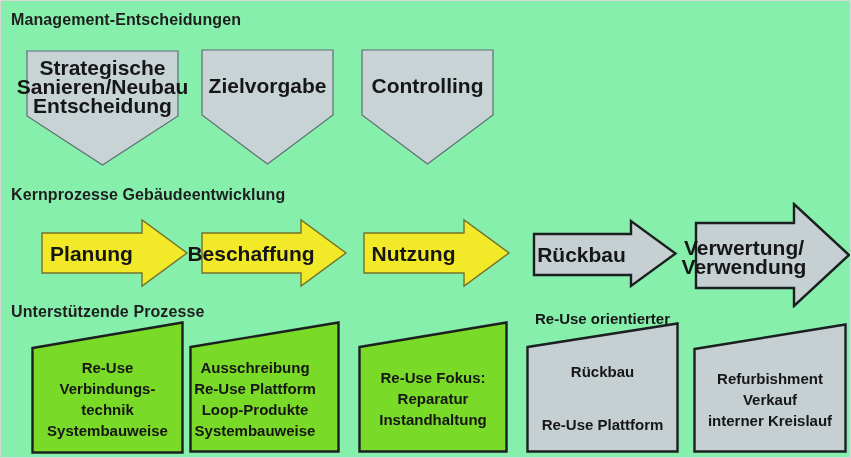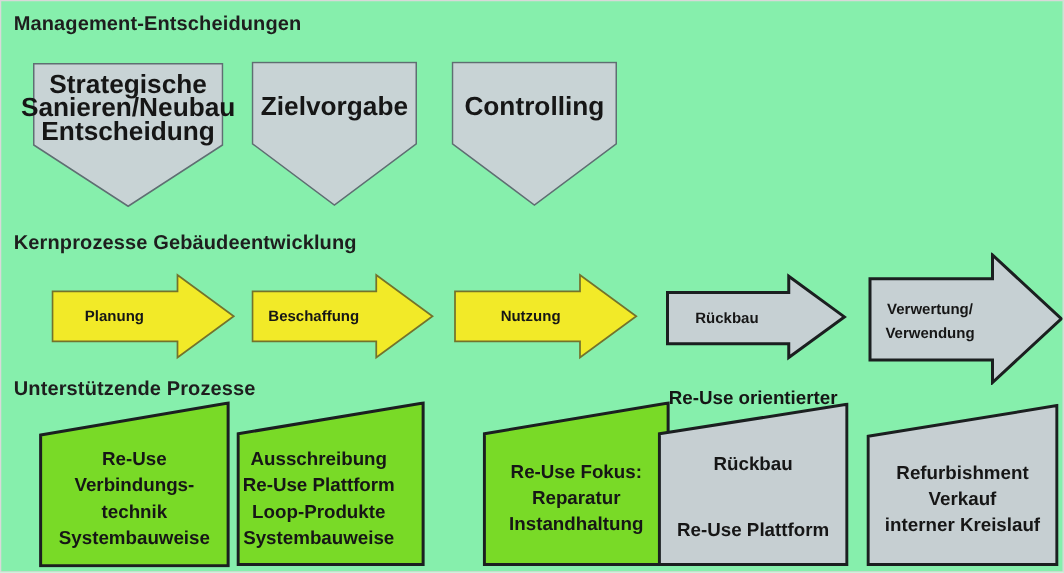--- a/index.html
+++ b/index.html
@@ -51,21 +51,21 @@
   }
   .pent-text {
     left: 2px;
     right: 2px;
     top: 3px;
     height: 66px;
     font-size: 21px;
     line-height: 19px;
   }
   .arrow-text {
-    font-size: 12px;
+    font-size: 21px;
     line-height: 19px;
   }
   .trap-text {
     left: 4px;
     right: 4px;
     top: 27px;
     bottom: 4px;
     font-size: 15px;
     line-height: 21px;
   }
@@ -138,21 +138,21 @@
     </svg>
     <div class="shape-text arrow-text" style="left:0; width:100px; top:15px; height:40px;">
       <span>Beschaffung</span>
     </div>
   </div>
 
   <div class="shape" style="left:362px; top:217px; width:148px; height:70px;">
     <svg width="148" height="70" viewBox="0 0 148 70">
       <polygon class="yellow-arrow-poly" points="1,15 101,15 101,2 146,35 101,68 101,55 1,55" fill="#f2ea28"></polygon>
     </svg>
-    <div class="shape-text arrow-text" style="left:0; width:101px; top:15px; height:40px;padding-left:11px;">
+    <div class="shape-text arrow-text" style="left:0; width:101px; top:15px; height:40px;">
       <span>Nutzung</span>
     </div>
   </div>
 
   <div class="shape" style="left:531px; top:217px; width:146px; height:71px;">
     <svg width="146" height="71" viewBox="0 0 146 71">
       <polygon class="dark-poly" points="2,16 99,16 99,3 143.5,35.5 99,68 99,57 2,57" fill="#c6d0d3"></polygon>
     </svg>
     <div class="shape-text arrow-text" style="left:0; width:99px; top:16px; height:41px;">
       <span>Rückbau</span>
@@ -188,21 +188,21 @@
       <polygon class="dark-poly" points="1.5,26 149.5,1.5 149.5,130.5 1.5,130.5" fill="#79da27"></polygon>
     </svg>
     <div class="shape-text trap-text">
       <span>Ausschreibung</span>
       <span>Re-Use Plattform</span>
       <span>Loop-Produkte</span>
       <span>Systembauweise</span>
     </div>
   </div>
 
-  <div class="shape" style="left:357px; top:320px; width:150px; height:132px;margin-left:28px;">
+  <div class="shape" style="left:357px; top:320px; width:150px; height:132px;">
     <svg width="150" height="132" viewBox="0 0 150 132">
       <polygon class="dark-poly" points="1.5,26 148.5,1.5 148.5,130.5 1.5,130.5" fill="#79da27"></polygon>
     </svg>
     <div class="shape-text trap-text">
       <span>Re-Use Fokus:</span>
       <span>Reparatur</span>
       <span>Instandhaltung</span>
     </div>
   </div>
 

